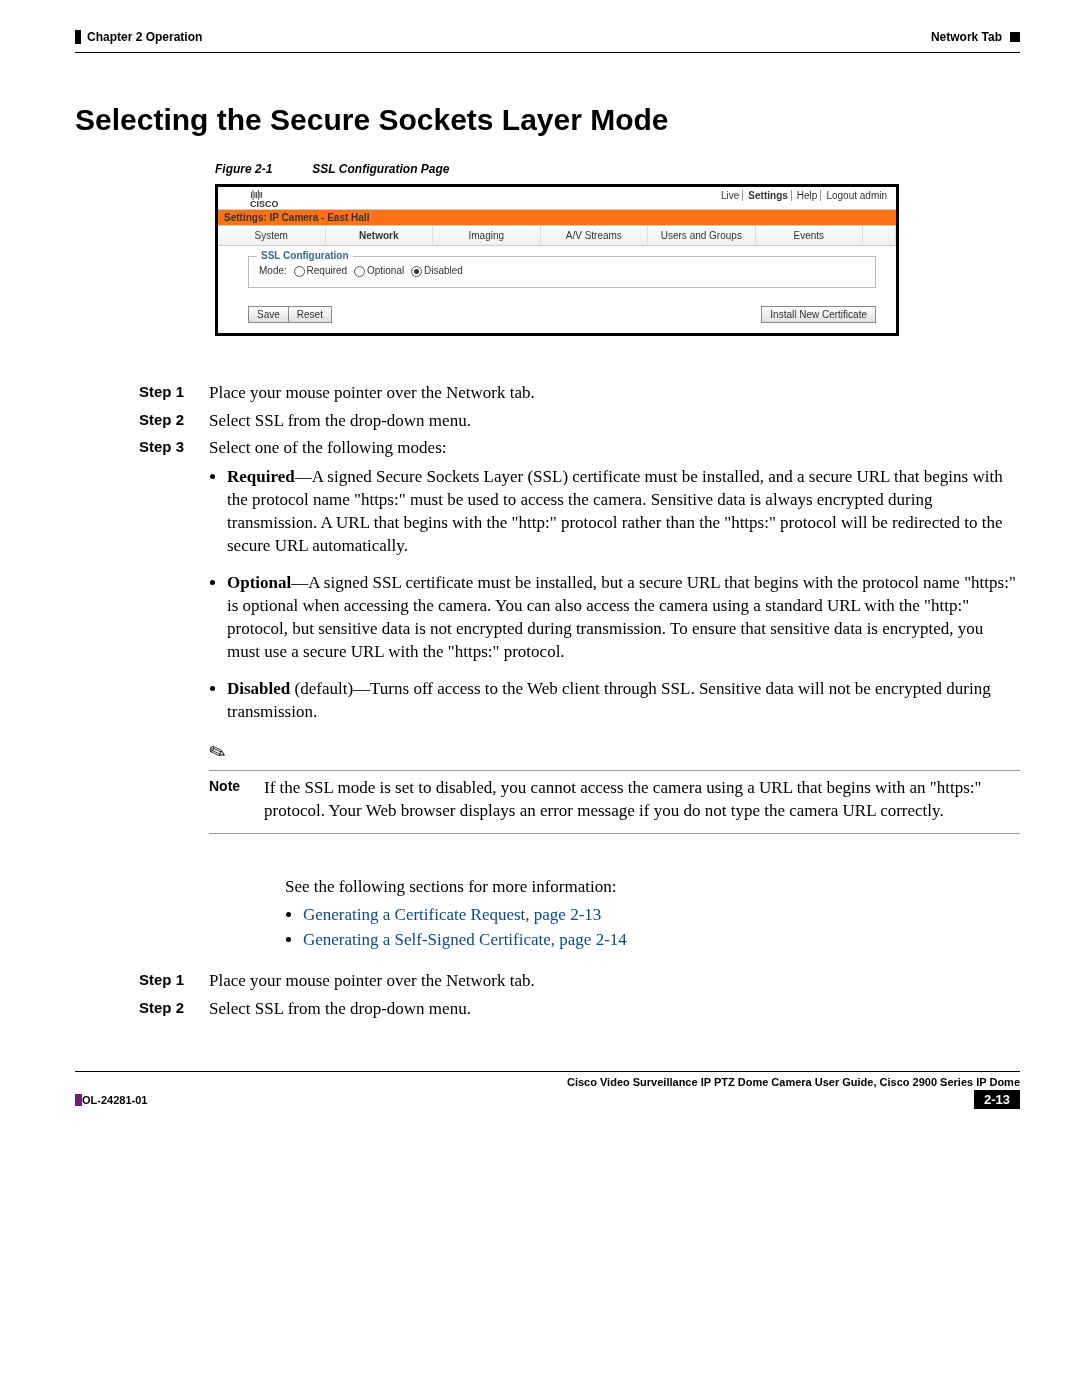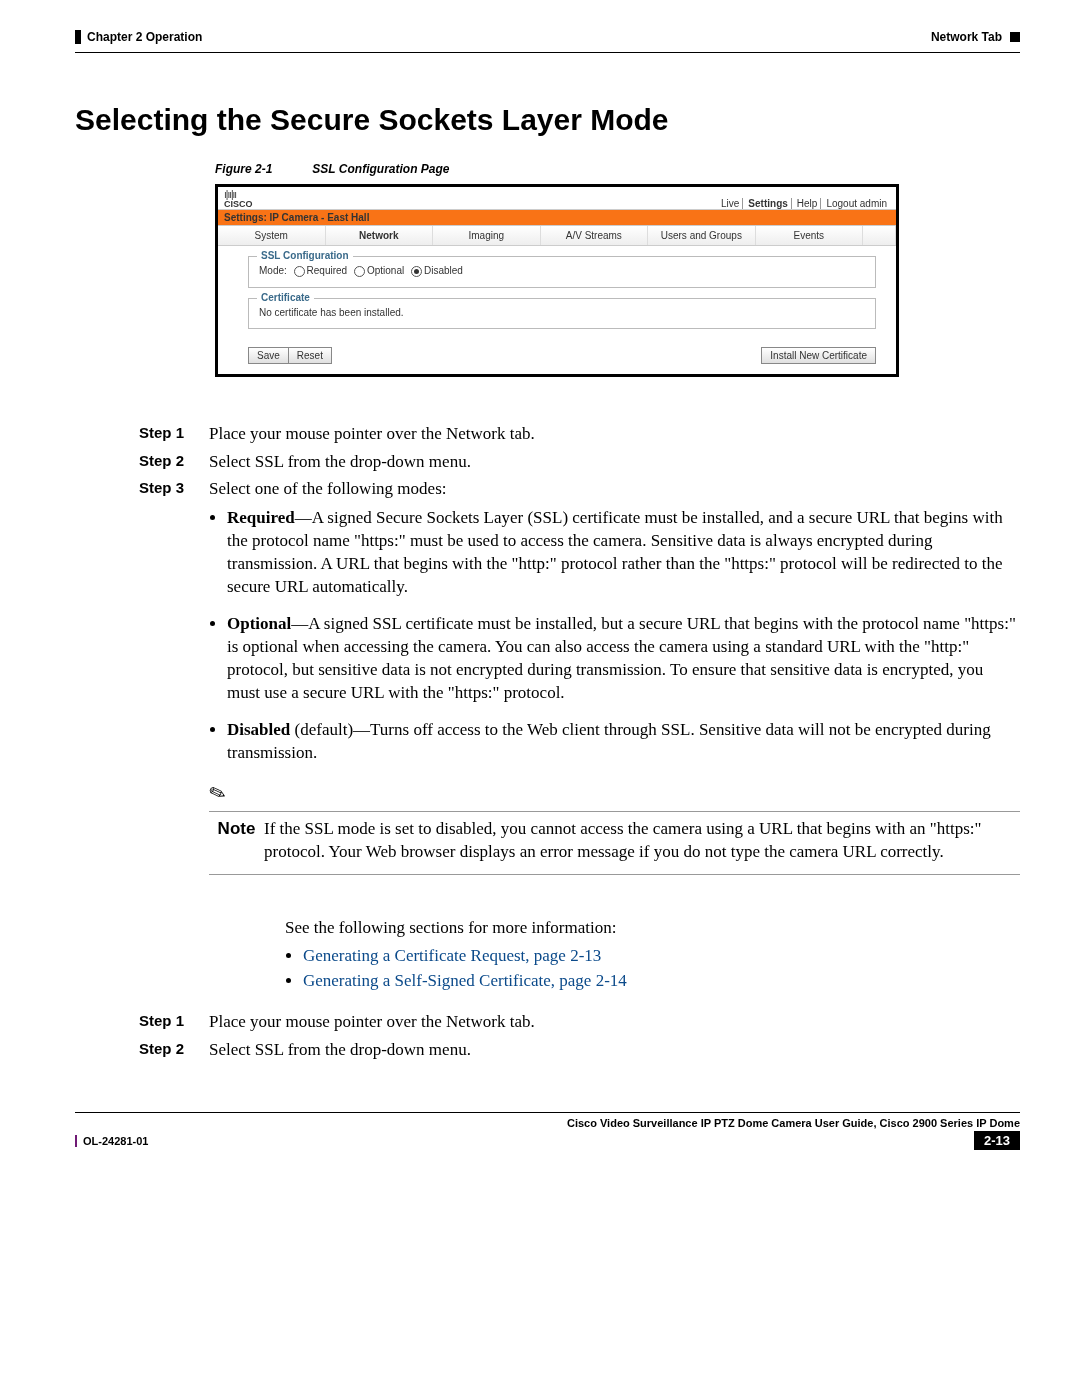--- a/index.html
+++ b/index.html
@@ -64,22 +64,23 @@
     border: 3px solid #000;
     background: #fff;
     font-family: Arial, Helvetica, sans-serif;
     font-size: 10px;
     color: #333;
     margin-bottom: 45px;
   }
   .ss-top {
     display: flex;
     justify-content: space-between;
-    align-items: flex-end;
-    padding: 3px 6px 0 6px;
+    align-items: flex-start;
+    padding: 3px 6px 0 18px;
+    margin-left: 14px;
   }
   .cisco-logo {
     font-size: 9px;
     line-height: 1;
     letter-spacing: 1px;
   }
   .cisco-logo .bars { letter-spacing: -1px; font-size:10px;}
   .cisco-logo .word { font-weight: bold; font-size: 9px; letter-spacing:0;}
   .ss-links span { margin-left: 2px; padding: 0 3px; border-right: 1px solid #999;}
   .ss-links span:last-child { border-right: none; }
@@ -196,24 +197,23 @@
     margin: 2px 0 6px 0;
   }
   .note-row {
     display:flex;
     font-size: 17px;
     line-height:1.35;
   }
   .note-label {
     font-family: Arial, Helvetica, sans-serif;
     font-weight: bold;
-    font-size: 17px;
+    font-size: 14px;
     width: 55px;
     flex-shrink:0;
-    text-align:center;
   }
   .after-steps {
     margin-left: 210px;
     font-size: 17px;
     line-height: 1.45;
     margin-top: 35px;
   }
   .after-steps ul { padding-left: 18px; margin-top:4px;}
   .link { color: #0b4a8a; }
   h2.subsection {
@@ -241,22 +241,22 @@
   }
   .page-num-box {
     background:#000;
     color:#fff;
     padding: 2px 10px;
     font-weight: bold;
     font-size: 13px;
     display:inline-block;
   }
   .footer-left {
-    border-left: 2px solid #701a75;
-    padding-left: 6px;
+    border-left: 7px solid #701a75;
+    padding-left: 0;
     font-weight: bold;
   }
 </style>
 </head>
 <body>
 
 <div class="page">
 
   <div class="header-row">
     <div class="header-left">Chapter 2      Operation</div>
@@ -295,24 +295,20 @@
     </div>
     <div class="ss-body">
       <div class="fieldset">
         <div class="legend">SSL Configuration</div>
         <div class="radio-row">
           <span>Mode:</span>
           <span class="radio"></span><span>Required</span>
           <span class="radio"></span><span>Optional</span>
           <span class="radio checked"></span><span>Disabled</span>
         </div>
-      </div>
-      <div class="fieldset">
-        <div class="legend">Certificate</div>
-        <div>No certificate has been installed.</div>
       </div>
     </div>
     <div class="ss-btnrow">
       <div>
         <span class="ss-btn">Save</span><span class="ss-btn" style="margin-left:-1px">Reset</span>
       </div>
       <span class="ss-btn">Install New Certificate</span>
     </div>
   </div>
 

